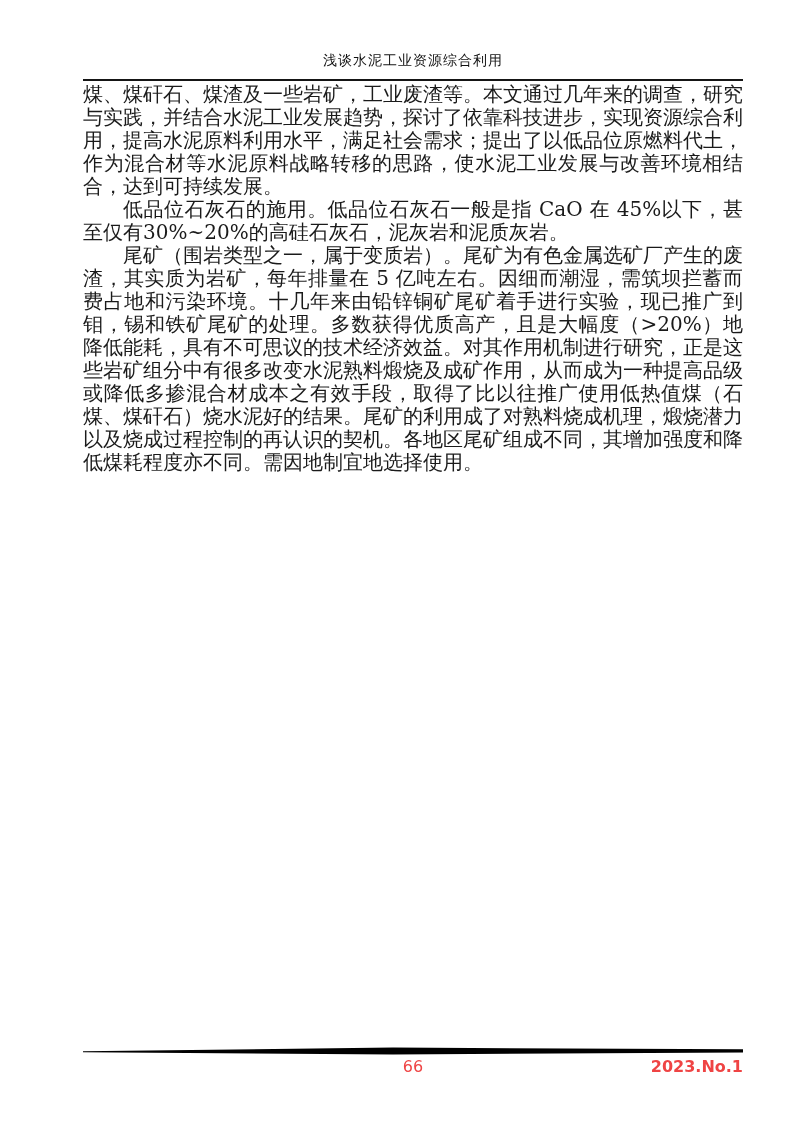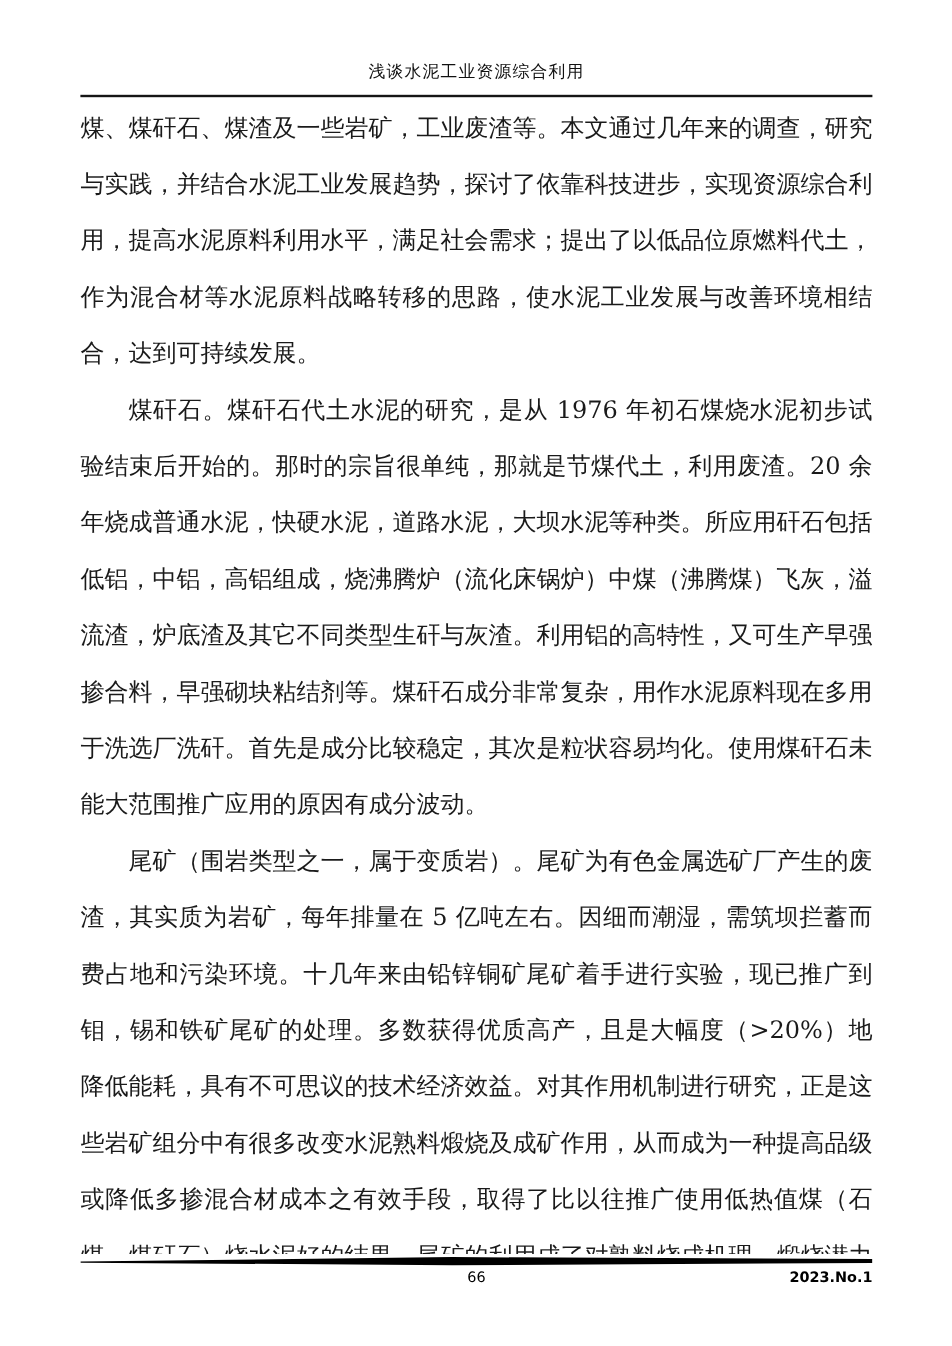--- a/index.html
+++ b/index.html
@@ -8,20 +8,21 @@
     background: #ffffff;
   }
   .page {
     position: relative;
     width: 763px;
     height: 1122px;
     background: #ffffff;
     color: #1a1a1a;
     font-family: "DejaVu Serif", "Liberation Serif", serif;
     overflow: hidden;
+    margin-left: 16px;
   }
   .header {
     position: absolute;
     top: 50px;
     left: 67px;
     width: 660px;
     text-align: center;
   }
   .title {
     font-size: 14px;
@@ -36,21 +37,21 @@
     height: 0;
   }
   .body-text {
     position: absolute;
     top: 83px;
     left: 67px;
     width: 660px;
     height: 962px;
     overflow: hidden;
     font-size: 20px;
-    line-height: 47px;
+    line-height: 23px;
     text-align: justify;
   }
   .body-text p {
     margin: 0;
   }
   .body-text p.indent {
     text-indent: 2em;
   }
   .footer {
     position: absolute;
@@ -61,22 +62,22 @@
   .footer-rule {
     display: block;
     width: 660px;
     height: 8px;
   }
   .footer-row {
     position: relative;
     margin-top: 2px;
     height: 17px;
     font-family: "DejaVu Sans", "Liberation Sans", sans-serif;
-    font-size: 12px;
-    color: #000000;
+    font-size: 16px;
+    color: #ef4444;
   }
   .page-num {
     position: absolute;
     left: 0;
     right: 0;
     text-align: center;
   }
   .issue {
     position: absolute;
     right: 0;
@@ -89,21 +90,21 @@
 
 <div class="page">
 
   <div class="header">
     <div class="title">浅谈水泥工业资源综合利用</div>
     <div class="header-rule"></div>
   </div>
 
   <div class="body-text">
     <p>煤、煤矸石、煤渣及一些岩矿，工业废渣等。本文通过几年来的调查，研究与实践，并结合水泥工业发展趋势，探讨了依靠科技进步，实现资源综合利用，提高水泥原料利用水平，满足社会需求；提出了以低品位原燃料代土，作为混合材等水泥原料战略转移的思路，使水泥工业发展与改善环境相结合，达到可持续发展。</p>
-    <p class="indent">煤矸石。煤矸石代土水泥的研究，是从 1976 年初石煤烧水泥初步试验结束后开始的。那时的宗旨很单纯，那就是节煤代土，利用废渣。20 余年烧成普通水泥，快硬水泥，道路水泥，大坝水泥等种类。所应用矸石包括低铝，中铝，高铝组成，烧沸腾炉（流化床锅炉）中煤（沸腾煤）飞灰，溢流渣，炉底渣及其它不同类型生矸与灰渣。利用铝的高特性，又可生产早强掺合料，早强砌块粘结剂等。煤矸石成分非常复杂，用作水泥原料现在多用于洗选厂洗矸。首先是成分比较稳定，其次是粒状容易均化。使用煤矸石未能大范围推广应用的原因有成分波动。</p>
+    <p class="indent">低品位石灰石的施用。低品位石灰石一般是指 CaO 在 45%以下，甚至仅有30%~20%的高硅石灰石，泥灰岩和泥质灰岩。</p>
     <p class="indent">尾矿（围岩类型之一，属于变质岩）。尾矿为有色金属选矿厂产生的废渣，其实质为岩矿，每年排量在 5 亿吨左右。因细而潮湿，需筑坝拦蓄而费占地和污染环境。十几年来由铅锌铜矿尾矿着手进行实验，现已推广到钼，锡和铁矿尾矿的处理。多数获得优质高产，且是大幅度（&gt;20%）地降低能耗，具有不可思议的技术经济效益。对其作用机制进行研究，正是这些岩矿组分中有很多改变水泥熟料煅烧及成矿作用，从而成为一种提高品级或降低多掺混合材成本之有效手段，取得了比以往推广使用低热值煤（石煤、煤矸石）烧水泥好的结果。尾矿的利用成了对熟料烧成机理，煅烧潜力以及烧成过程控制的再认识的契机。各地区尾矿组成不同，其增加强度和降低煤耗程度亦不同。需因地制宜地选择使用。</p>
 
   </div>
 
   <div class="footer">
     <svg class="footer-rule" viewBox="0 0 660 8" preserveAspectRatio="none" aria-hidden="true">
       <polygon points="0,4.2 310,0.6 660,2.2 660,5.4 310,7.4 0,5.2" fill="#000000"></polygon>
     </svg>
     <div class="footer-row">
       <span class="page-num">66</span>

